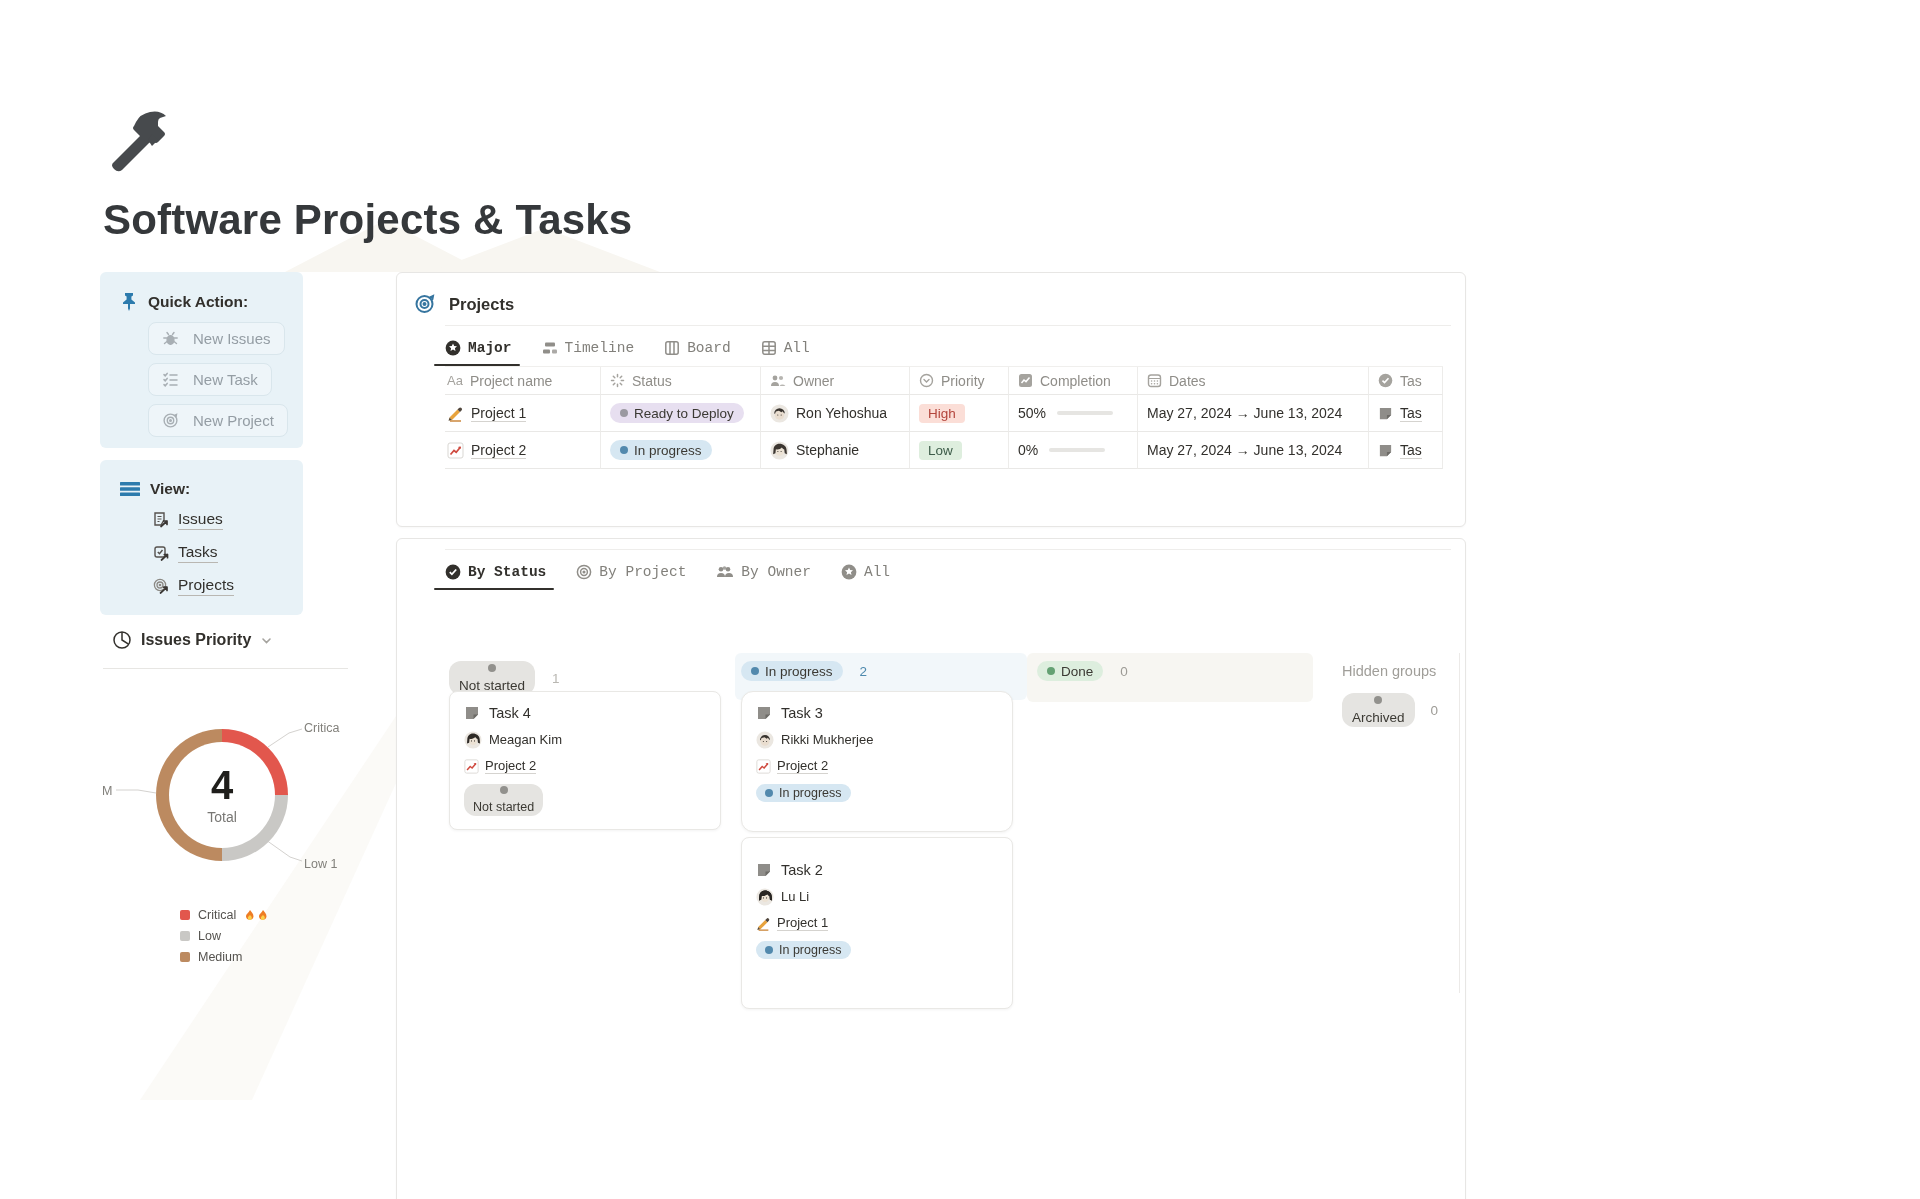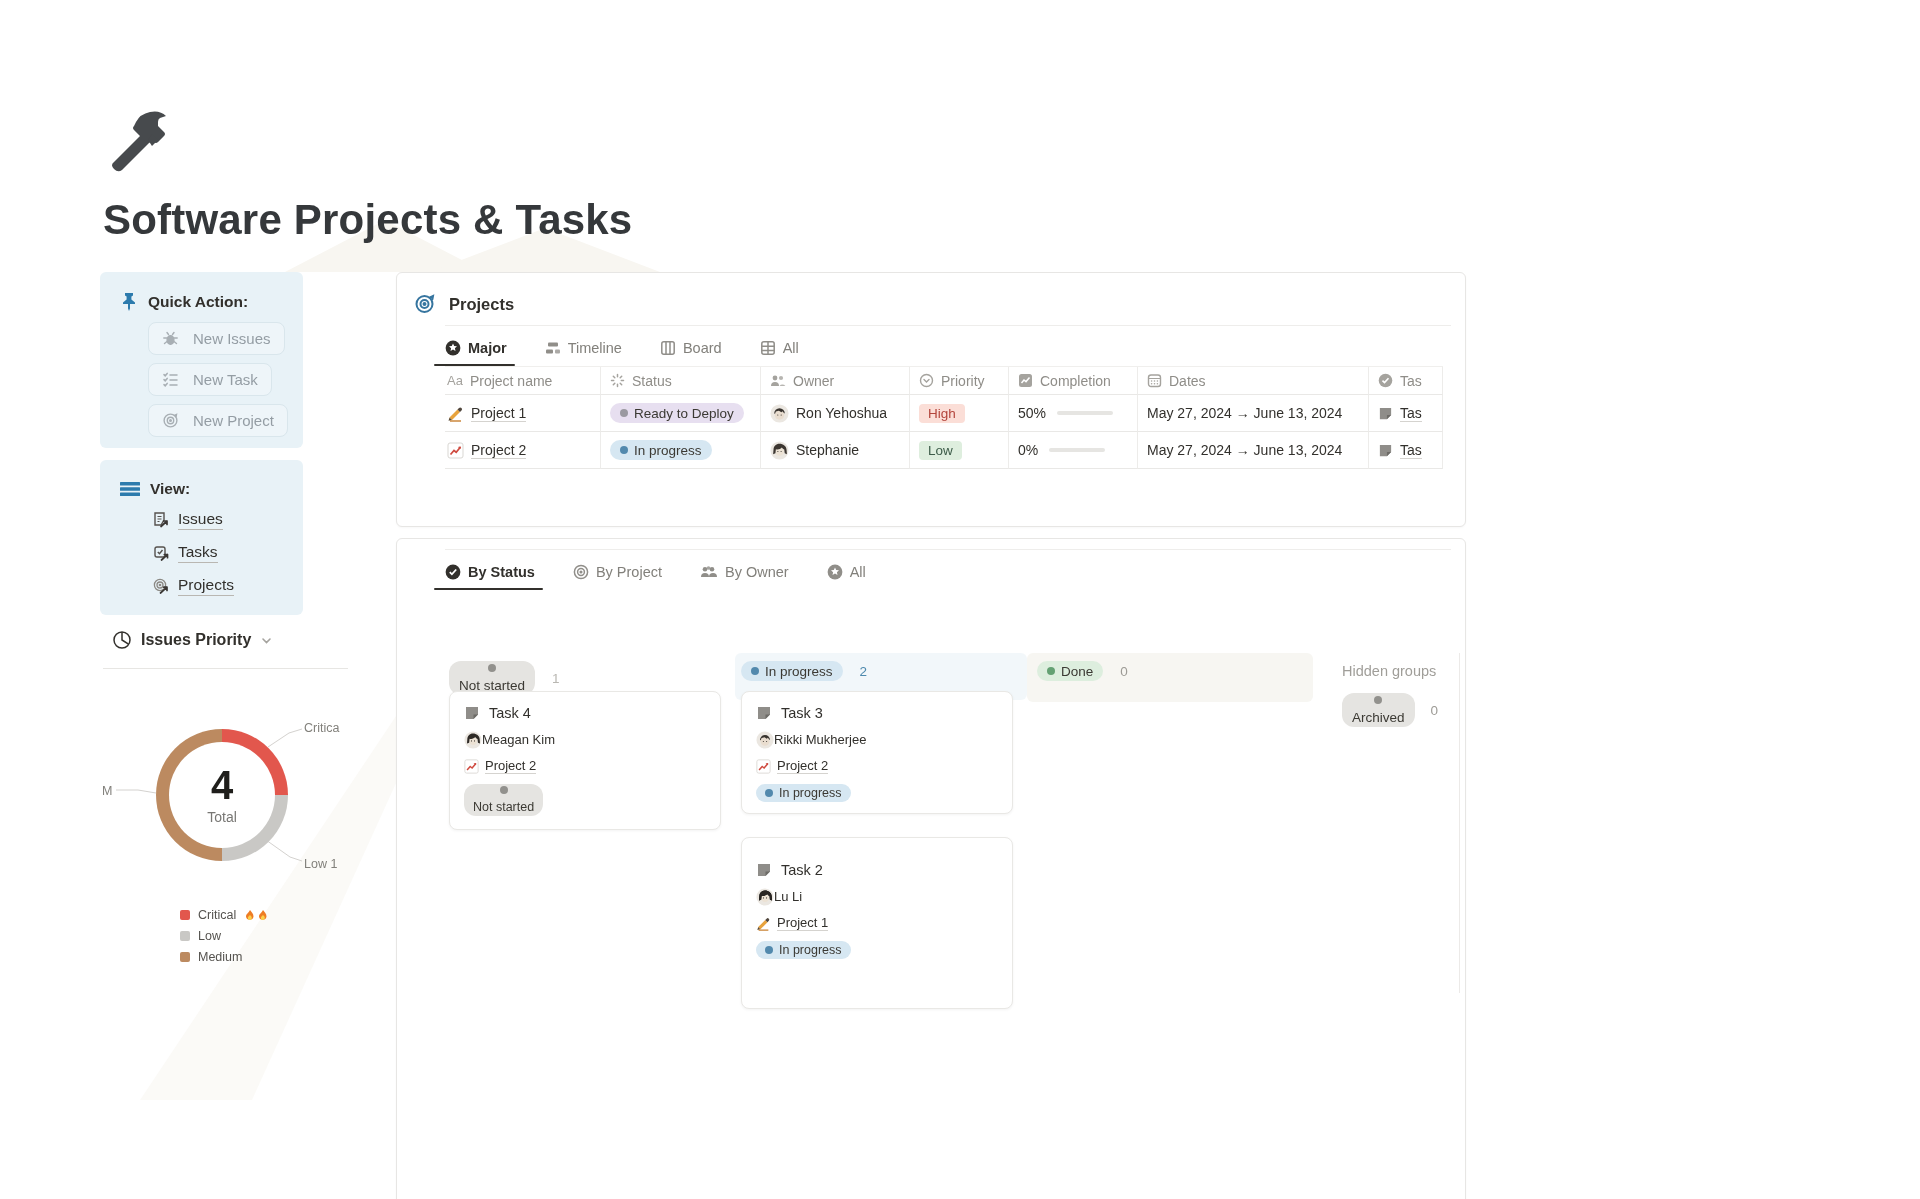--- a/index.html
+++ b/index.html
@@ -51,21 +51,21 @@
   .legend-row { display:flex; align-items:center; gap:8px; font-size:12.5px; color:#55534f; }
   .swatch { width:10px; height:10px; border-radius:2px; display:inline-block; }
 
   
   .card { left:396px; width:1070px; background:#fff; border:1px solid #e7e6e4; border-radius:6px;
           box-shadow:0 1px 2px rgba(0,0,0,.03); z-index:2; }
   .card-projects { top:272px; height:255px; }
   .card-task { top:538px; height:700px; }
   .card-head { display:flex; align-items:center; gap:13px; padding:20px 0 0 17px; font-size:16.5px; font-weight:700; }
   .card-divider { margin:10px 0 0 48px; width:1006px; height:1px; background:#eeedeb; }
-  .tabs { display:flex; align-items:flex-start; gap:38px; margin:14px 0 0 48px; }
+  .tabs { display:flex; align-items:flex-start; gap:30px; margin:14px 0 0 48px;font-family:Liberation Mono, monospace; }
   .tab { display:flex; align-items:center; gap:7px; font-size:14.5px; color:#82807b; padding-bottom:10px; cursor:pointer; position:relative; }
   .tab.active { color:#32302c; font-weight:600; }
   .tab.active::after { content:""; position:absolute; left:-11px; right:-8px; bottom:0; height:2.5px; background:#32302c; border-radius:2px; }
 
   
   .ptable { margin-left:48px; width:998px; border-top:1px solid #f0efed; }
   .prow { display:grid; grid-template-columns:156px 160px 149px 99px 129px 231px 74px; }
   .pcell { display:flex; align-items:center; gap:7px; padding:0 9px; height:37px; border-bottom:1px solid #e9e8e6;
            border-right:1px solid #edecea; overflow:hidden; white-space:nowrap; }
   .prow.hdr .pcell { height:28px; color:#8f8d88; font-size:14px; border-bottom:1px solid #e9e8e6; }
@@ -92,23 +92,23 @@
   
   .board { position:absolute; left:0; top:112px; width:1068px; height:586px; }
   .col-tint-inprog { position:absolute; left:338px; top:2px; width:292px; height:47px; background:rgba(84,152,196,.08); border-radius:6px; }
   .col-tint-done  { position:absolute; left:630px; top:2px; width:286px; height:49px; background:#f7f6f2; border-radius:6px; }
   .kcol-head { position:absolute; display:flex; align-items:center; gap:17px; }
   .kh-1 { left:52px; top:10px; } .kh-2 { left:344px; top:10px; } .kh-3 { left:640px; top:10px; }
   .kcount { font-size:13.5px; }
   .c-gray { color:#b9b7b2; } .c-blue { color:#4d89ad; } .c-dim { color:#9d9b96; }
   .kcard { position:absolute; width:272px; background:#fff; border:1px solid #e9e8e5; border-radius:8px;
            box-shadow:0 1px 3px rgba(15,15,15,.05); padding:13px 14px; display:flex; flex-direction:column; gap:9.5px; cursor:pointer; }
-  .kc-1 { left:52px; top:40px; height:139px; } .kc-2 { left:344px; top:40px; height:123px; } .kc-3 { left:344px; top:186px; height:172px; padding-top:24px;}
+  .kc-1 { left:52px; top:40px; height:139px; } .kc-2 { left:344px; top:40px; height:141px;border-radius:12px; } .kc-3 { left:344px; top:186px; height:172px; padding-top:24px;}
   .kcard .trow { display:flex; align-items:center; gap:9px; font-size:14.5px; font-weight:500; color:#32302c; }
-  .kcard .orow { display:flex; align-items:center; font-size:13px; color:#32302c; }
+  .kcard .orow { display:flex; align-items:center; gap:7px; font-size:13px; color:#32302c; }
   .kcard .prow2 { display:flex; align-items:center; gap:6px; font-size:13px; }
   .kcard .prow2 .lbl { color:#32302c; border-bottom:1px solid #d5d3cf; }
   .kcard .pill { font-size:12.5px; padding:2px 9px; align-self:flex-start; }
   .hidden-groups { position:absolute; left:945px; top:12px; width:118px; overflow:hidden; }
   .hg-title { font-size:14.5px; color:#a09e99; }
   .hg-row { margin-top:14px; display:flex; align-items:center; gap:16px; white-space:nowrap; }
   .vline { position:absolute; left:1062px; top:2px; width:1px; height:340px; background:#eceae8; }
 
   .icon { display:inline-flex; flex:none; }
   svg { display:block; }

